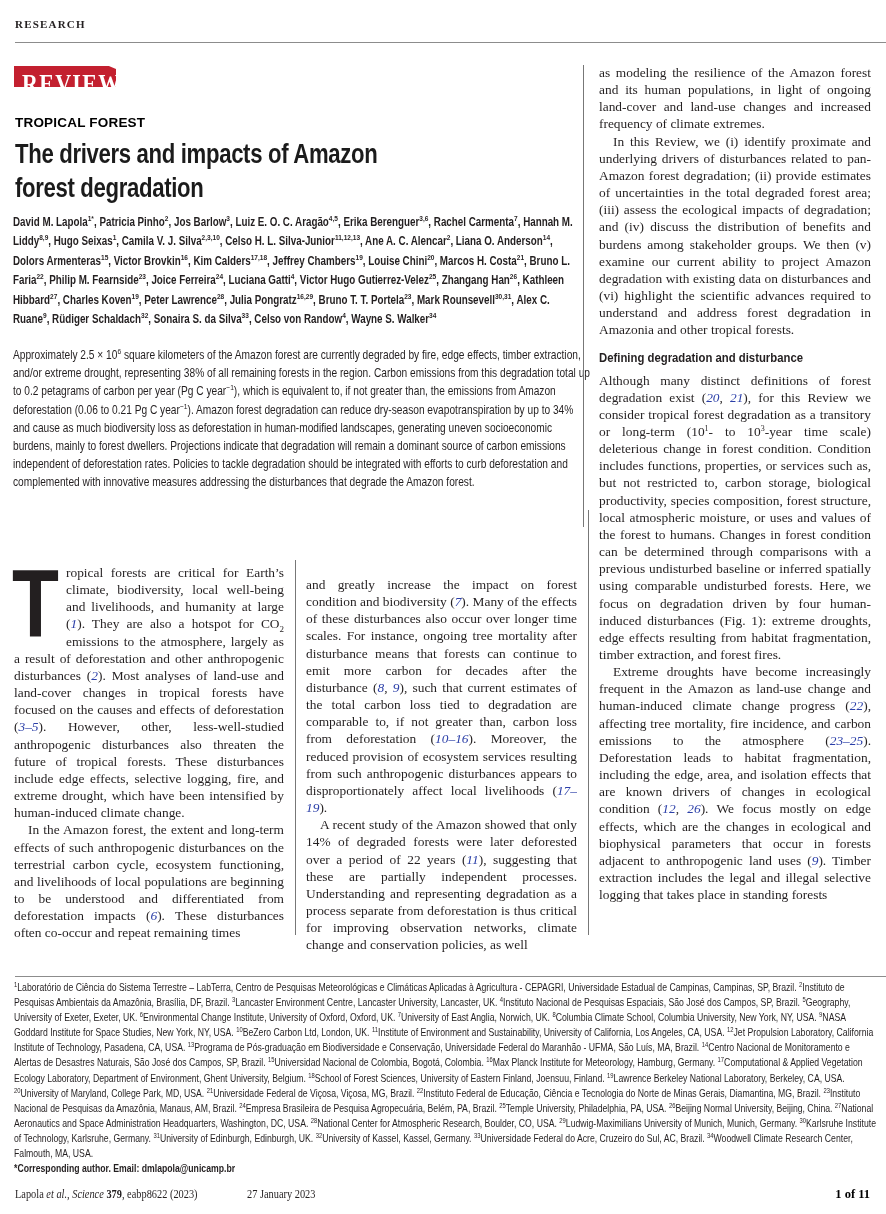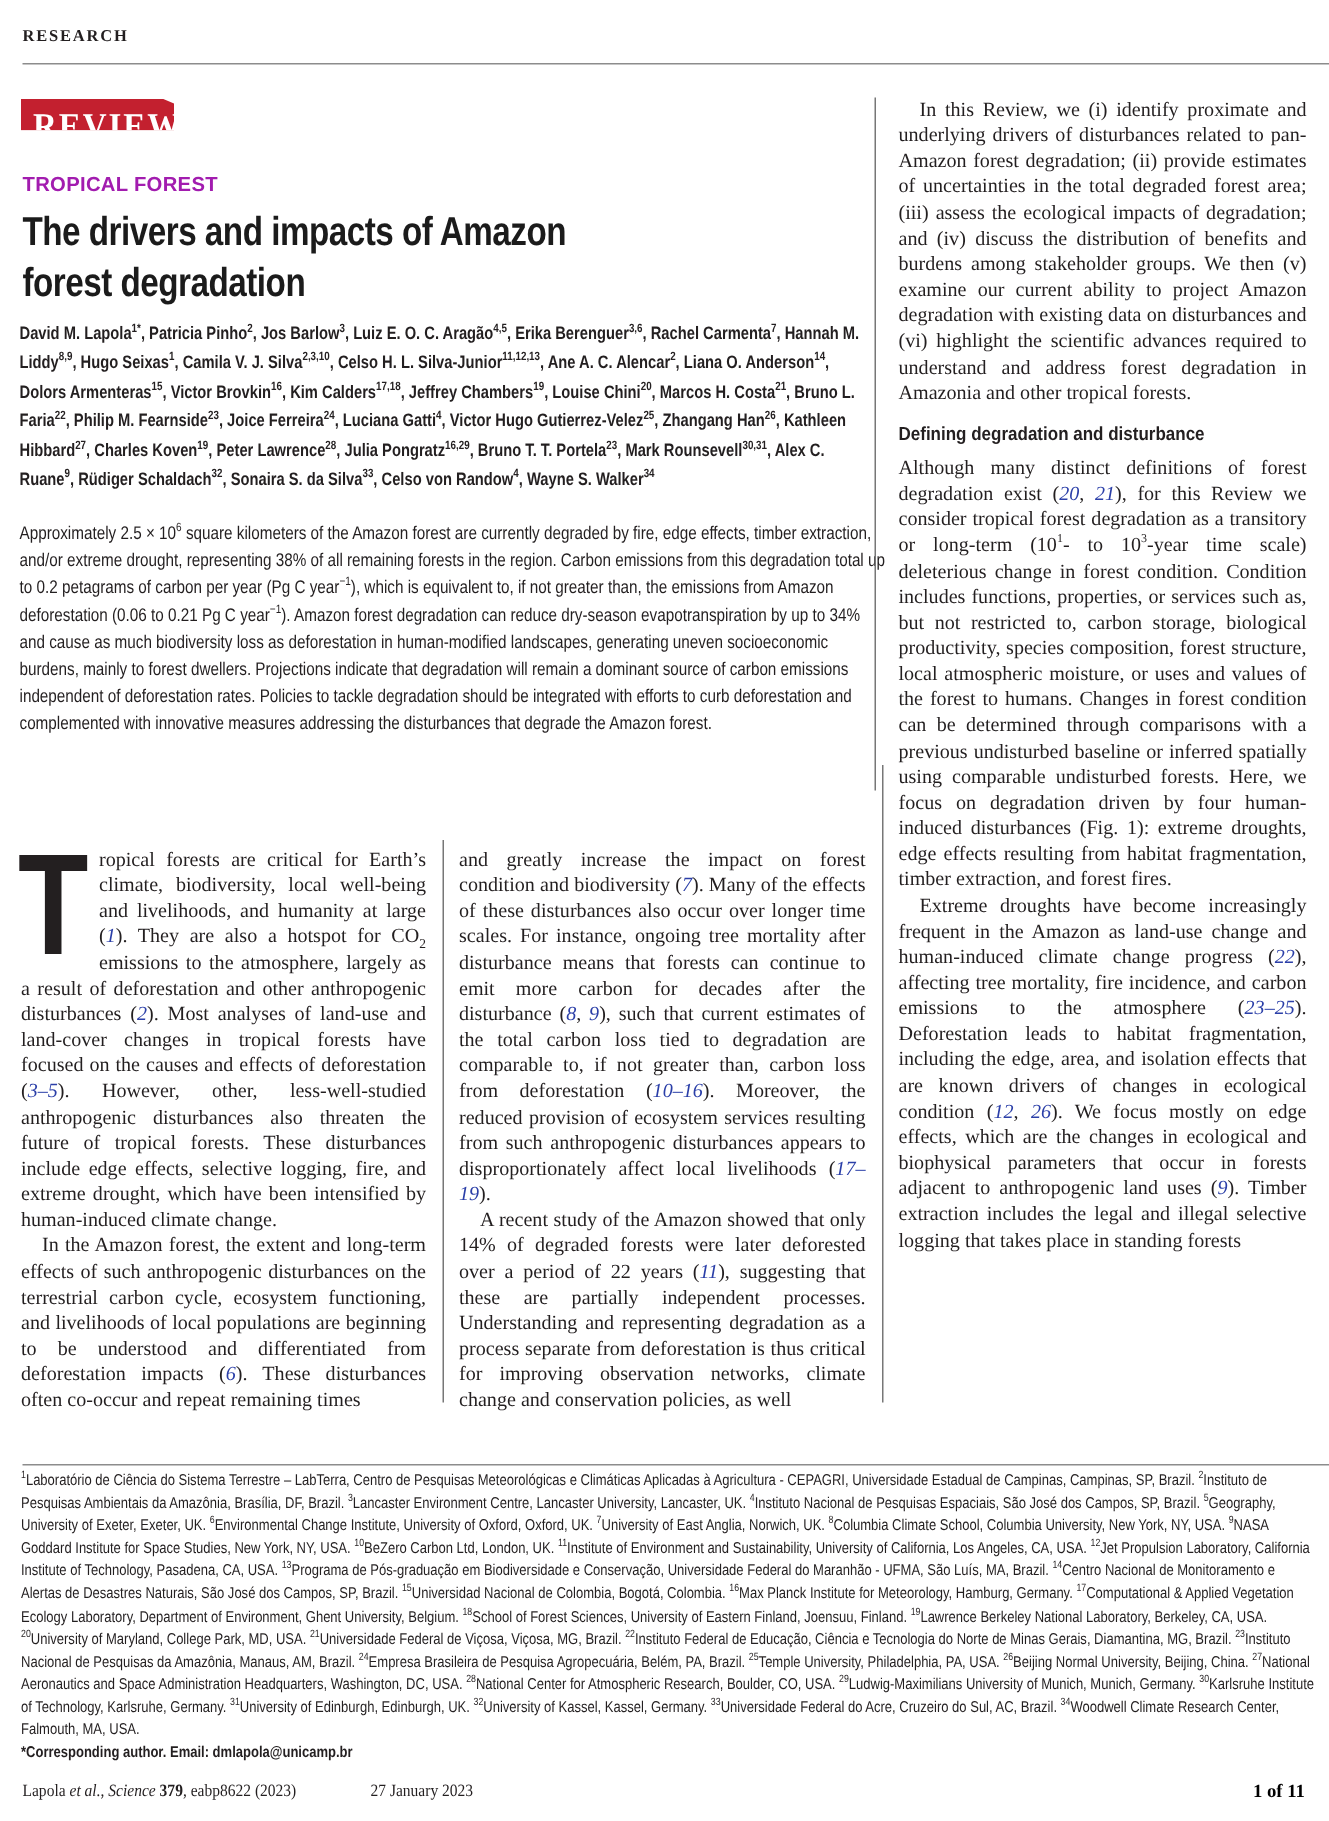--- a/index.html
+++ b/index.html
@@ -5,21 +5,21 @@
     html, body { margin: 0; padding: 0; background: #ffffff; }
     body { width: 886px; height: 1214px; position: relative; overflow: hidden; color: #231f20; }
     .abs { position: absolute; }
 
     #section-label { left: 15px; top: 18px; font-family: "Liberation Serif", serif; font-weight: bold; font-size: 11px; letter-spacing: 1.2px; color: #231f20; }
     #top-rule { left: 15px; top: 42px; width: 871px; height: 0; border-top: 1.5px solid #8c8c8c; }
 
     #review-badge { left: 14px; top: 66px; width: 102px; height: 21px; background: #c3202f; clip-path: polygon(0 0, 93% 0, 100% 14%, 100% 100%, 0 100%); }
     #review-badge span { display: block; padding-left: 8px; line-height: 36px; font-family: "Liberation Serif", serif; font-weight: bold; font-size: 22px; letter-spacing: 1.3px; color: #ffffff; transform: scaleY(1.1); }
 
-    #kicker { left: 15px; top: 115px; font-family: "Liberation Sans", sans-serif; font-weight: bold; font-size: 13.5px; color: #a21caf; letter-spacing: 0.2px; }
+    #kicker { left: 15px; top: 115px; font-family: "Liberation Sans", sans-serif; font-weight: bold; font-size: 13.5px; color: #000000; letter-spacing: 0.2px; }
     #title { left: 15px; top: 137px; width: 520px; font-family: "Liberation Sans", sans-serif; font-weight: bold; font-size: 27px; line-height: 34px; color: #1b1b1b; transform: scaleX(0.82); transform-origin: left top; letter-spacing: -0.4px; }
 
     #authors { left: 13px; top: 213px; width: 700px; font-family: "Liberation Sans", sans-serif; font-weight: bold; font-size: 12px; line-height: 19.4px; color: #231f20; transform: scaleX(0.818); transform-origin: left top; }
     #authors sup { font-size: 8px; line-height: 0; }
 
     #abstract { left: 13px; top: 346px; width: 693px; font-family: "Liberation Sans", sans-serif; font-size: 12.2px; line-height: 18.2px; color: #231f20; transform: scaleX(0.835); transform-origin: left top; }
     #abstract sup { font-size: 8px; line-height: 0; }
 
     .col-rule { width: 0; border-left: 1px solid #777; }
     #rule-left-right { left: 583px; top: 65px; height: 462px; }
@@ -27,21 +27,21 @@
     #rule-col2 { left: 588px; top: 510px; height: 425px; }
 
     .body-col { font-family: "Liberation Serif", serif; font-size: 13.4px; line-height: 17.15px; color: #231f20; text-align: justify; }
     .body-col p { margin: 0; text-indent: 14px; }
     .body-col p.noindent { text-indent: 0; }
     .body-col a, .cite { color: #2b3fa8; font-style: italic; text-decoration: none; }
     .body-col sub { font-size: 9px; line-height: 0; }
     .body-col sup { font-size: 8px; line-height: 0; }
 
     #col1 { left: 14px; top: 564px; width: 270px; }
-    #col2 { left: 306px; top: 564px; width: 271px; }
+    #col2 { left: 306px; top: 576px; width: 271px; }
     #col3 { left: 599px; top: 64px; width: 272px; }
 
     .drop-cap { float: left; font-family: "Liberation Sans", sans-serif; font-weight: bold; font-size: 96px; line-height: 76px; height: 80px; margin: 2px 8px 0 -2px; color: #231f20; transform: scaleX(0.8); transform-origin: left top; width: 46px; }
 
     .subhead { font-family: "Liberation Sans", sans-serif; font-weight: bold; font-size: 12.6px; line-height: 18px; margin: 10px 0 5px 0; transform: scaleX(0.9); transform-origin: left top; white-space: nowrap; }
 
     #affil-rule { left: 15px; top: 976px; width: 871px; border-top: 1px solid #8c8c8c; }
     #affiliations { left: 14px; top: 980px; width: 1035px; font-family: "Liberation Sans", sans-serif; font-size: 10.4px; line-height: 15.1px; color: #231f20; transform: scaleX(0.835); transform-origin: left top; }
     #affiliations sup { font-size: 7px; line-height: 0; }
     #corresponding { font-weight: bold; }
@@ -75,20 +75,21 @@
   <p class="noindent"><span class="drop-cap">T</span><span>ropical forests are critical for Earth’s climate, biodiversity, local well-being and livelihoods, and humanity at large (</span><a class="cite">1</a><span>). They are also a hotspot for CO</span><sub>2</sub><span> emissions to the atmosphere, largely as a result of deforestation and other anthropogenic disturbances (</span><a class="cite">2</a><span>). Most analyses of land-use and land-cover changes in tropical forests have focused on the causes and effects of deforestation (</span><a class="cite">3–5</a><span>). However, other, less-well-studied anthropogenic disturbances also threaten the future of tropical forests. These disturbances include edge effects, selective logging, fire, and extreme drought, which have been intensified by human-induced climate change.</span></p>
   <p><span>In the Amazon forest, the extent and long-term effects of such anthropogenic disturbances on the terrestrial carbon cycle, ecosystem functioning, and livelihoods of local populations are beginning to be understood and differentiated from deforestation impacts (</span><a class="cite">6</a><span>). These disturbances often co-occur and repeat remaining times </span></p>
 </div>
 
 <div id="col2" class="abs body-col">
   <p class="noindent"><span>and greatly increase the impact on forest condition and biodiversity (</span><a class="cite">7</a><span>). Many of the effects of these disturbances also occur over longer time scales. For instance, ongoing tree mortality after disturbance means that forests can continue to emit more carbon for decades after the disturbance (</span><a class="cite">8</a><span>, </span><a class="cite">9</a><span>), such that current estimates of the total carbon loss tied to degradation are comparable to, if not greater than, carbon loss from deforestation (</span><a class="cite">10–16</a><span>). Moreover, the reduced provision of ecosystem services resulting from such anthropogenic disturbances appears to disproportionately affect local livelihoods (</span><a class="cite">17–19</a><span>).</span></p>
   <p><span>A recent study of the Amazon showed that only 14% of degraded forests were later deforested over a period of 22 years (</span><a class="cite">11</a><span>), suggesting that these are partially independent processes. Understanding and representing degradation as a process separate from deforestation is thus critical for improving observation networks, climate change and conservation policies, as well </span></p>
 </div>
 
 <div id="col3" class="abs body-col">
+  <p class="noindent">as modeling the resilience of the Amazon forest and its human populations, in light of ongoing land-cover and land-use changes and increased frequency of climate extremes.</p>
   <p>In this Review, we (i) identify proximate and underlying drivers of disturbances related to pan-Amazon forest degradation; (ii) provide estimates of uncertainties in the total degraded forest area; (iii) assess the ecological impacts of degradation; and (iv) discuss the distribution of benefits and burdens among stakeholder groups. We then (v) examine our current ability to project Amazon degradation with existing data on disturbances and (vi) highlight the scientific advances required to understand and address forest degradation in Amazonia and other tropical forests.</p>
   <div class="subhead">Defining degradation and disturbance</div>
   <p class="noindent"><span>Although many distinct definitions of forest degradation exist (</span><a class="cite">20</a><span>, </span><a class="cite">21</a><span>), for this Review we consider tropical forest degradation as a transitory or long-term (10</span><sup>1</sup><span>- to 10</span><sup>3</sup><span>-year time scale) deleterious change in forest condition. Condition includes functions, properties, or services such as, but not restricted to, carbon storage, biological productivity, species composition, forest structure, local atmospheric moisture, or uses and values of the forest to humans. Changes in forest condition can be determined through comparisons with a previous undisturbed baseline or inferred spatially using comparable undisturbed forests. Here, we focus on degradation driven by four human-induced disturbances (Fig. 1): extreme droughts, edge effects resulting from habitat fragmentation, timber extraction, and forest fires.</span></p>
   <p><span>Extreme droughts have become increasingly frequent in the Amazon as land-use change and human-induced climate change progress (</span><a class="cite">22</a><span>), affecting tree mortality, fire incidence, and carbon emissions to the atmosphere (</span><a class="cite">23–25</a><span>). Deforestation leads to habitat fragmentation, including the edge, area, and isolation effects that are known drivers of changes in ecological condition (</span><a class="cite">12</a><span>, </span><a class="cite">26</a><span>). We focus mostly on edge effects, which are the changes in ecological and biophysical parameters that occur in forests adjacent to anthropogenic land uses (</span><a class="cite">9</a><span>). Timber extraction includes the legal and illegal selective logging that takes place in standing forests</span></p>
 </div>
 
 <div id="affil-rule" class="abs"></div>
 <div id="affiliations" class="abs">
   <span id="affil-list"><sup>1</sup><span>Laboratório de Ciência do Sistema Terrestre – LabTerra, Centro de Pesquisas Meteorológicas e Climáticas Aplicadas à Agricultura - CEPAGRI, Universidade Estadual de Campinas, Campinas, SP, Brazil. </span><sup>2</sup><span>Instituto de Pesquisas Ambientais da Amazônia, Brasília, DF, Brazil. </span><sup>3</sup><span>Lancaster Environment Centre, Lancaster University, Lancaster, UK. </span><sup>4</sup><span>Instituto Nacional de Pesquisas Espaciais, São José dos Campos, SP, Brazil. </span><sup>5</sup><span>Geography, University of Exeter, Exeter, UK. </span><sup>6</sup><span>Environmental Change Institute, University of Oxford, Oxford, UK. </span><sup>7</sup><span>University of East Anglia, Norwich, UK. </span><sup>8</sup><span>Columbia Climate School, Columbia University, New York, NY, USA. </span><sup>9</sup><span>NASA Goddard Institute for Space Studies, New York, NY, USA. </span><sup>10</sup><span>BeZero Carbon Ltd, London, UK. </span><sup>11</sup><span>Institute of Environment and Sustainability, University of California, Los Angeles, CA, USA. </span><sup>12</sup><span>Jet Propulsion Laboratory, California Institute of Technology, Pasadena, CA, USA. </span><sup>13</sup><span>Programa de Pós-graduação em Biodiversidade e Conservação, Universidade Federal do Maranhão - UFMA, São Luís, MA, Brazil. </span><sup>14</sup><span>Centro Nacional de Monitoramento e Alertas de Desastres Naturais, São José dos Campos, SP, Brazil. </span><sup>15</sup><span>Universidad Nacional de Colombia, Bogotá, Colombia. </span><sup>16</sup><span>Max Planck Institute for Meteorology, Hamburg, Germany. </span><sup>17</sup><span>Computational &amp; Applied Vegetation Ecology Laboratory, Department of Environment, Ghent University, Belgium. </span><sup>18</sup><span>School of Forest Sciences, University of Eastern Finland, Joensuu, Finland. </span><sup>19</sup><span>Lawrence Berkeley National Laboratory, Berkeley, CA, USA. </span><sup>20</sup><span>University of Maryland, College Park, MD, USA. </span><sup>21</sup><span>Universidade Federal de Viçosa, Viçosa, MG, Brazil. </span><sup>22</sup><span>Instituto Federal de Educação, Ciência e Tecnologia do Norte de Minas Gerais, Diamantina, MG, Brazil. </span><sup>23</sup><span>Instituto Nacional de Pesquisas da Amazônia, Manaus, AM, Brazil. </span><sup>24</sup><span>Empresa Brasileira de Pesquisa Agropecuária, Belém, PA, Brazil. </span><sup>25</sup><span>Temple University, Philadelphia, PA, USA. </span><sup>26</sup><span>Beijing Normal University, Beijing, China. </span><sup>27</sup><span>National Aeronautics and Space Administration Headquarters, Washington, DC, USA. </span><sup>28</sup><span>National Center for Atmospheric Research, Boulder, CO, USA. </span><sup>29</sup><span>Ludwig-Maximilians University of Munich, Munich, Germany. </span><sup>30</sup><span>Karlsruhe Institute of Technology, Karlsruhe, Germany. </span><sup>31</sup><span>University of Edinburgh, Edinburgh, UK. </span><sup>32</sup><span>University of Kassel, Kassel, Germany. </span><sup>33</sup><span>Universidade Federal do Acre, Cruzeiro do Sul, AC, Brazil. </span><sup>34</sup><span>Woodwell Climate Research Center, Falmouth, MA, USA.</span></span><br>
   <span id="corresponding">*Corresponding author. Email: dmlapola@unicamp.br</span>

